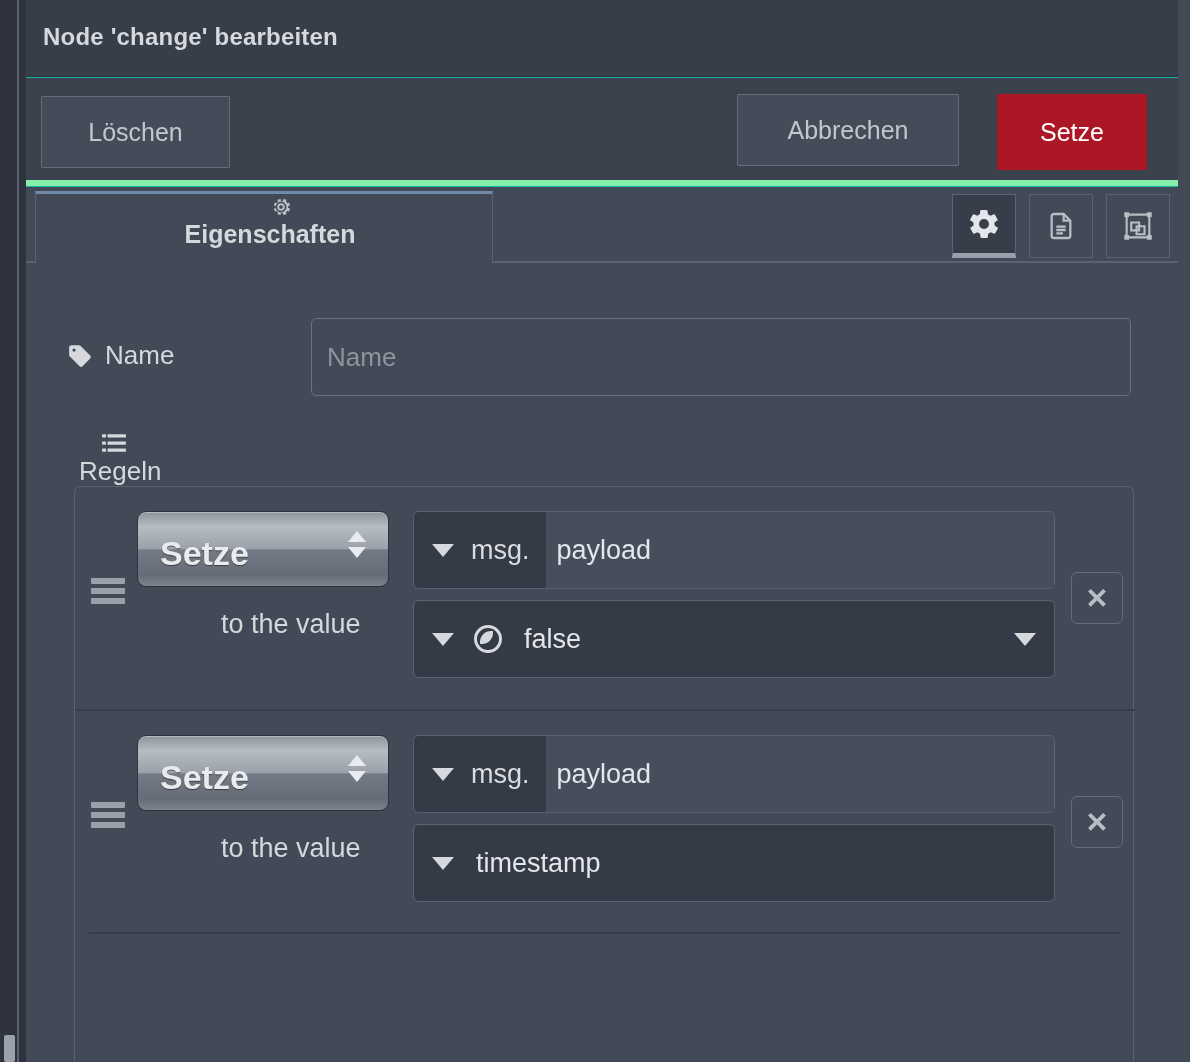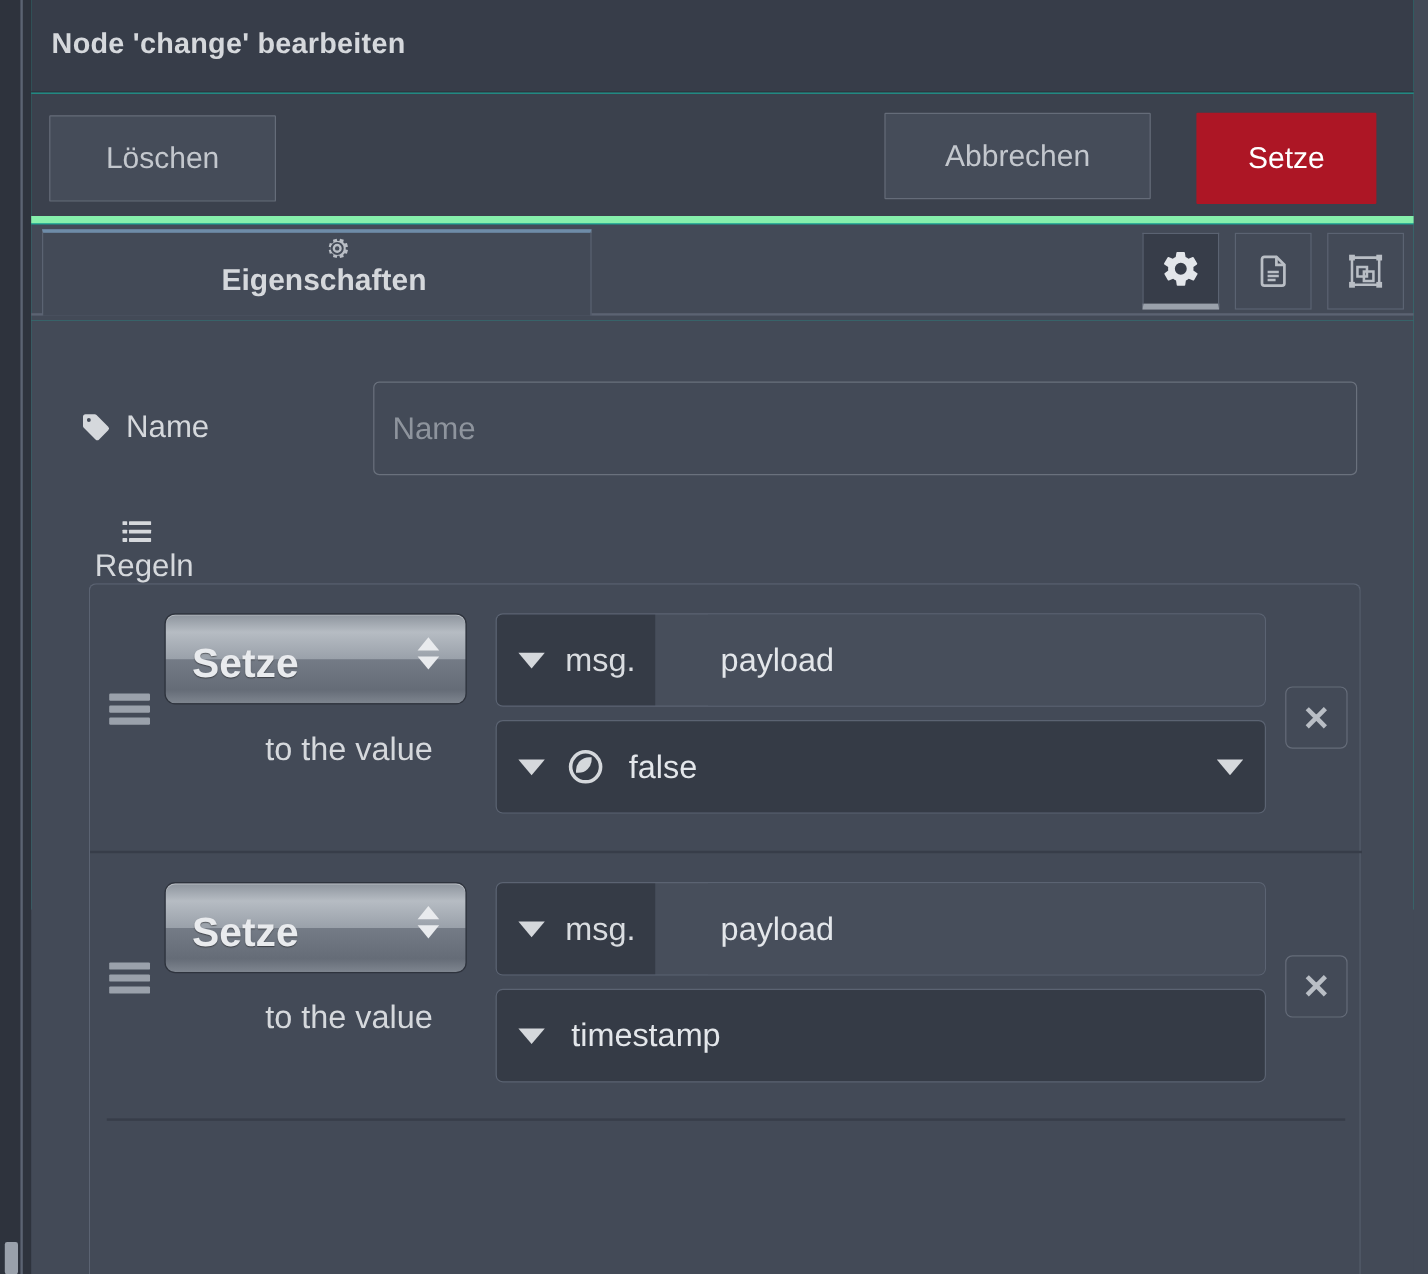--- a/index.html
+++ b/index.html
@@ -221,21 +221,21 @@
   .tf-prefix-text { margin-left: 17px; font-size: 27px; color: #d9dce0; }
   .tf-value {
     flex: 1; height: 100%;
     display: flex; align-items: center;
     padding-left: 11px;
     font-size: 27px; color: #e3e6ea;
     background: #474e5b;
     cursor: text;
   }
 
-  .prop-field { left: 338px; top: 24px; width: 642px; height: 78px; gap: 44px; }
+  .prop-field { left: 338px; top: 24px; width: 642px; height: 78px; }
 
   
   .tothevalue {
     position: absolute; left: 146px; top: 122px;
     font-size: 27px; color: #d5d8dc;
   }
   .value-field {
     left: 338px; top: 113px; width: 642px; height: 78px;
     background: #353b46;
     text-align: center;

